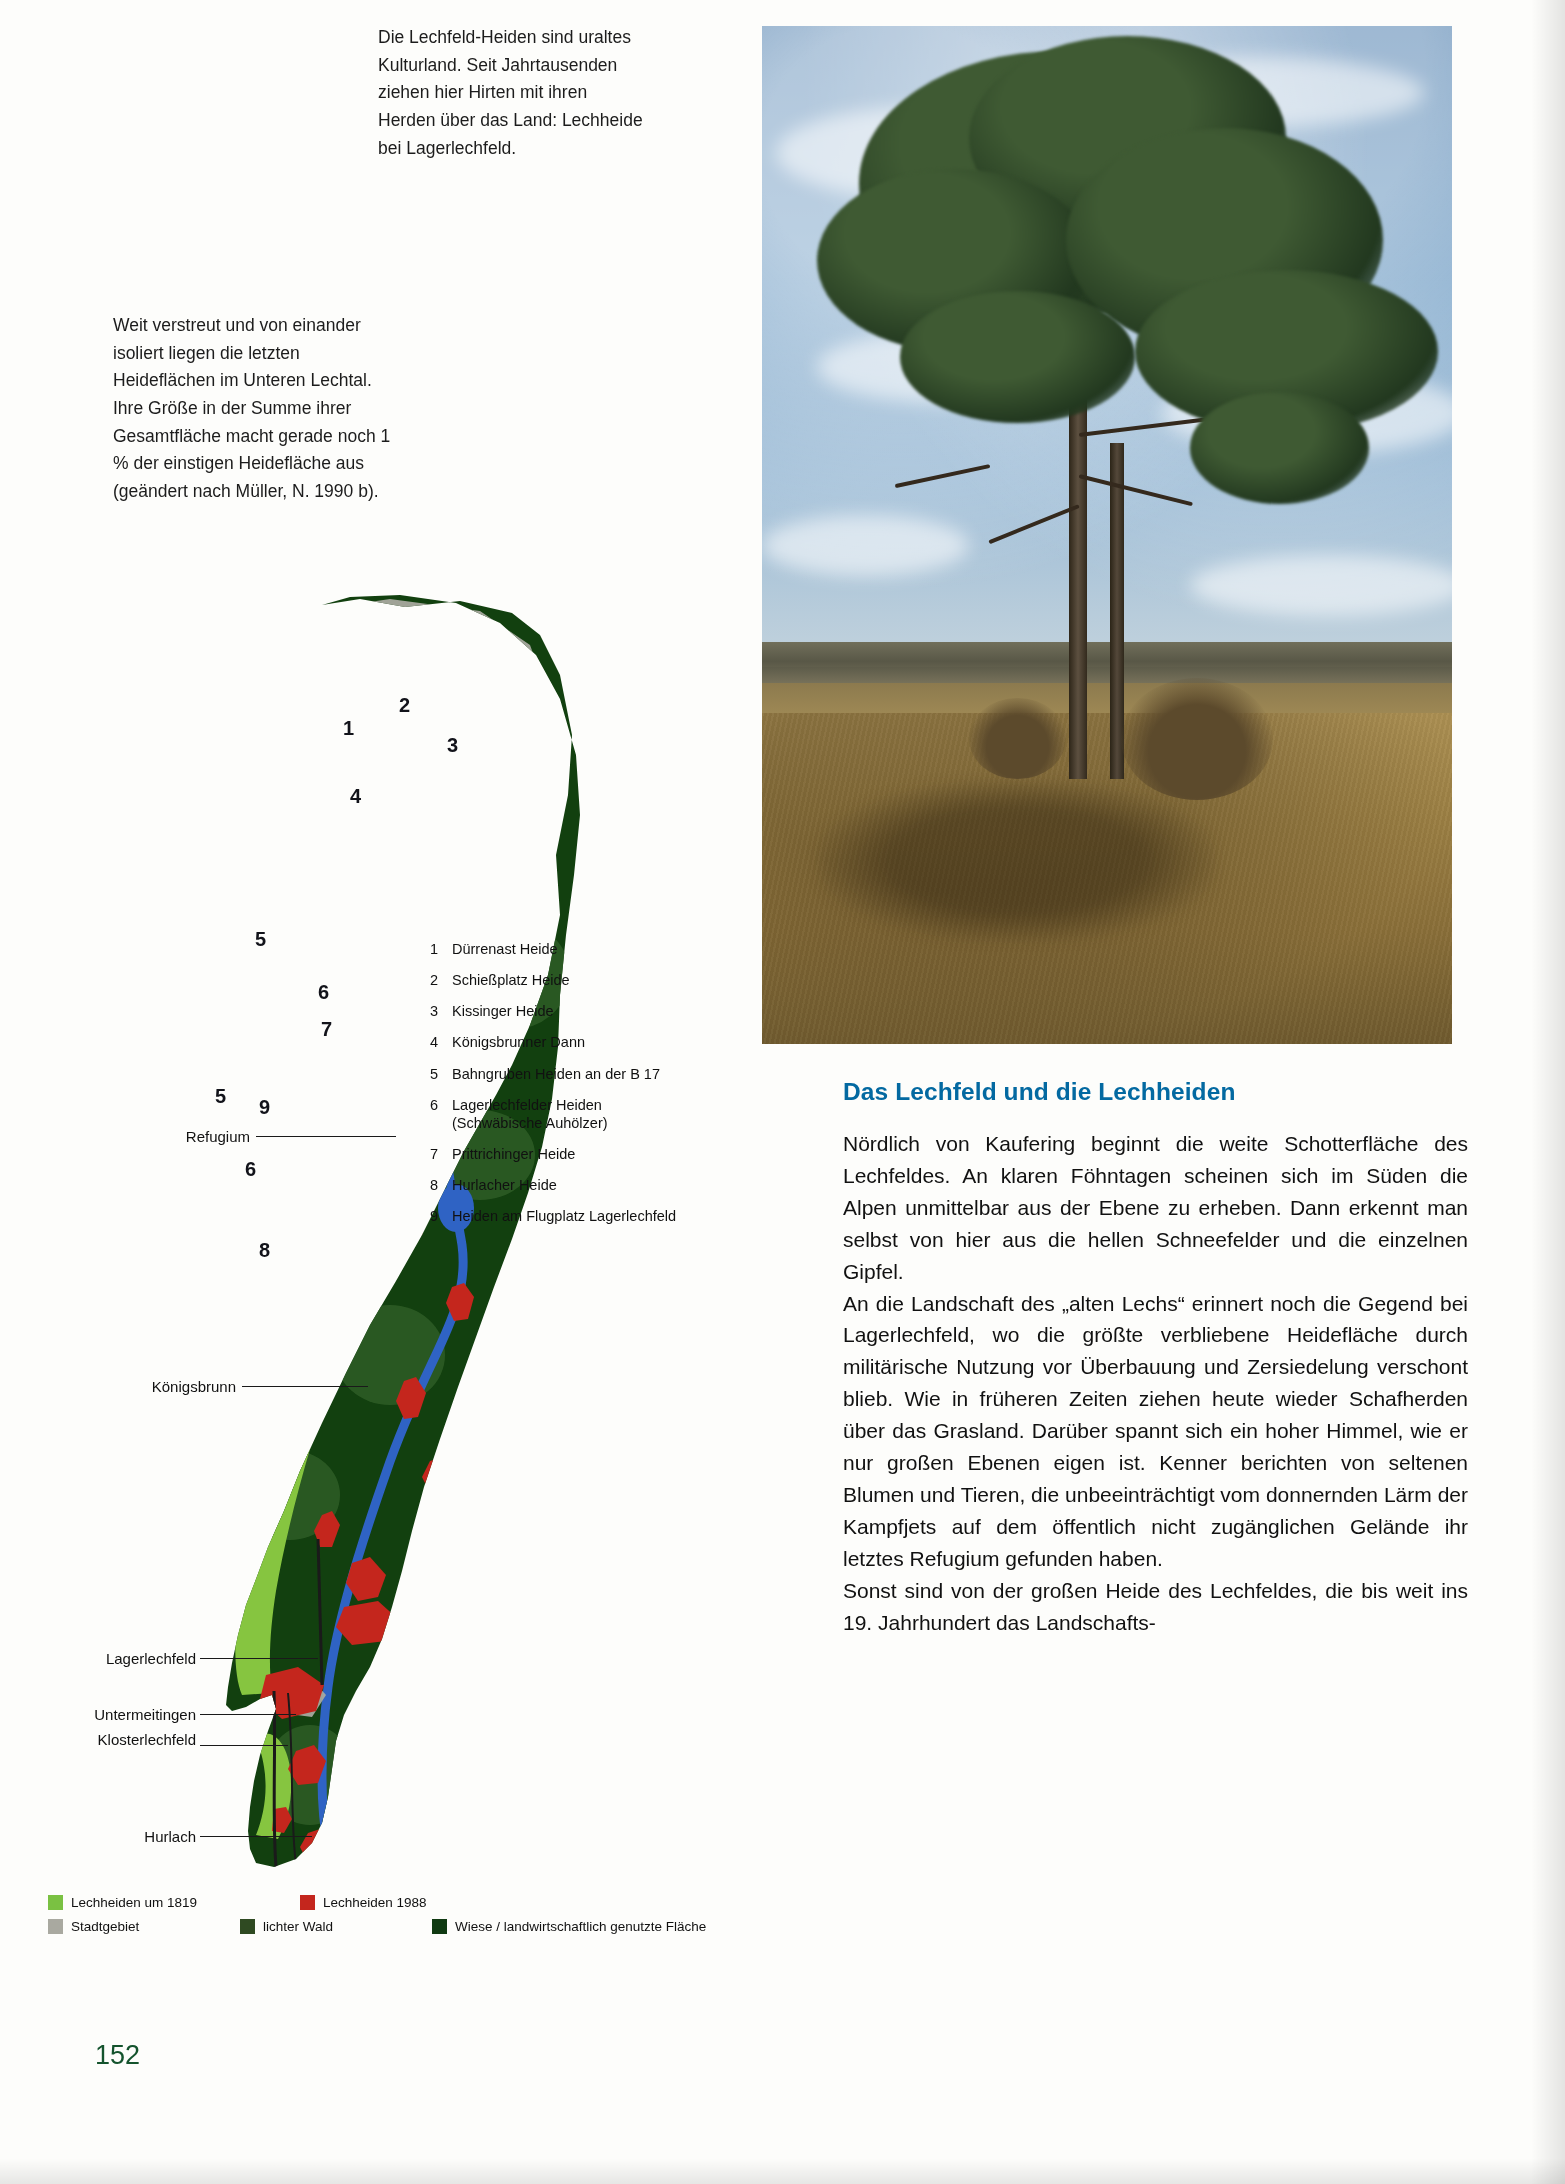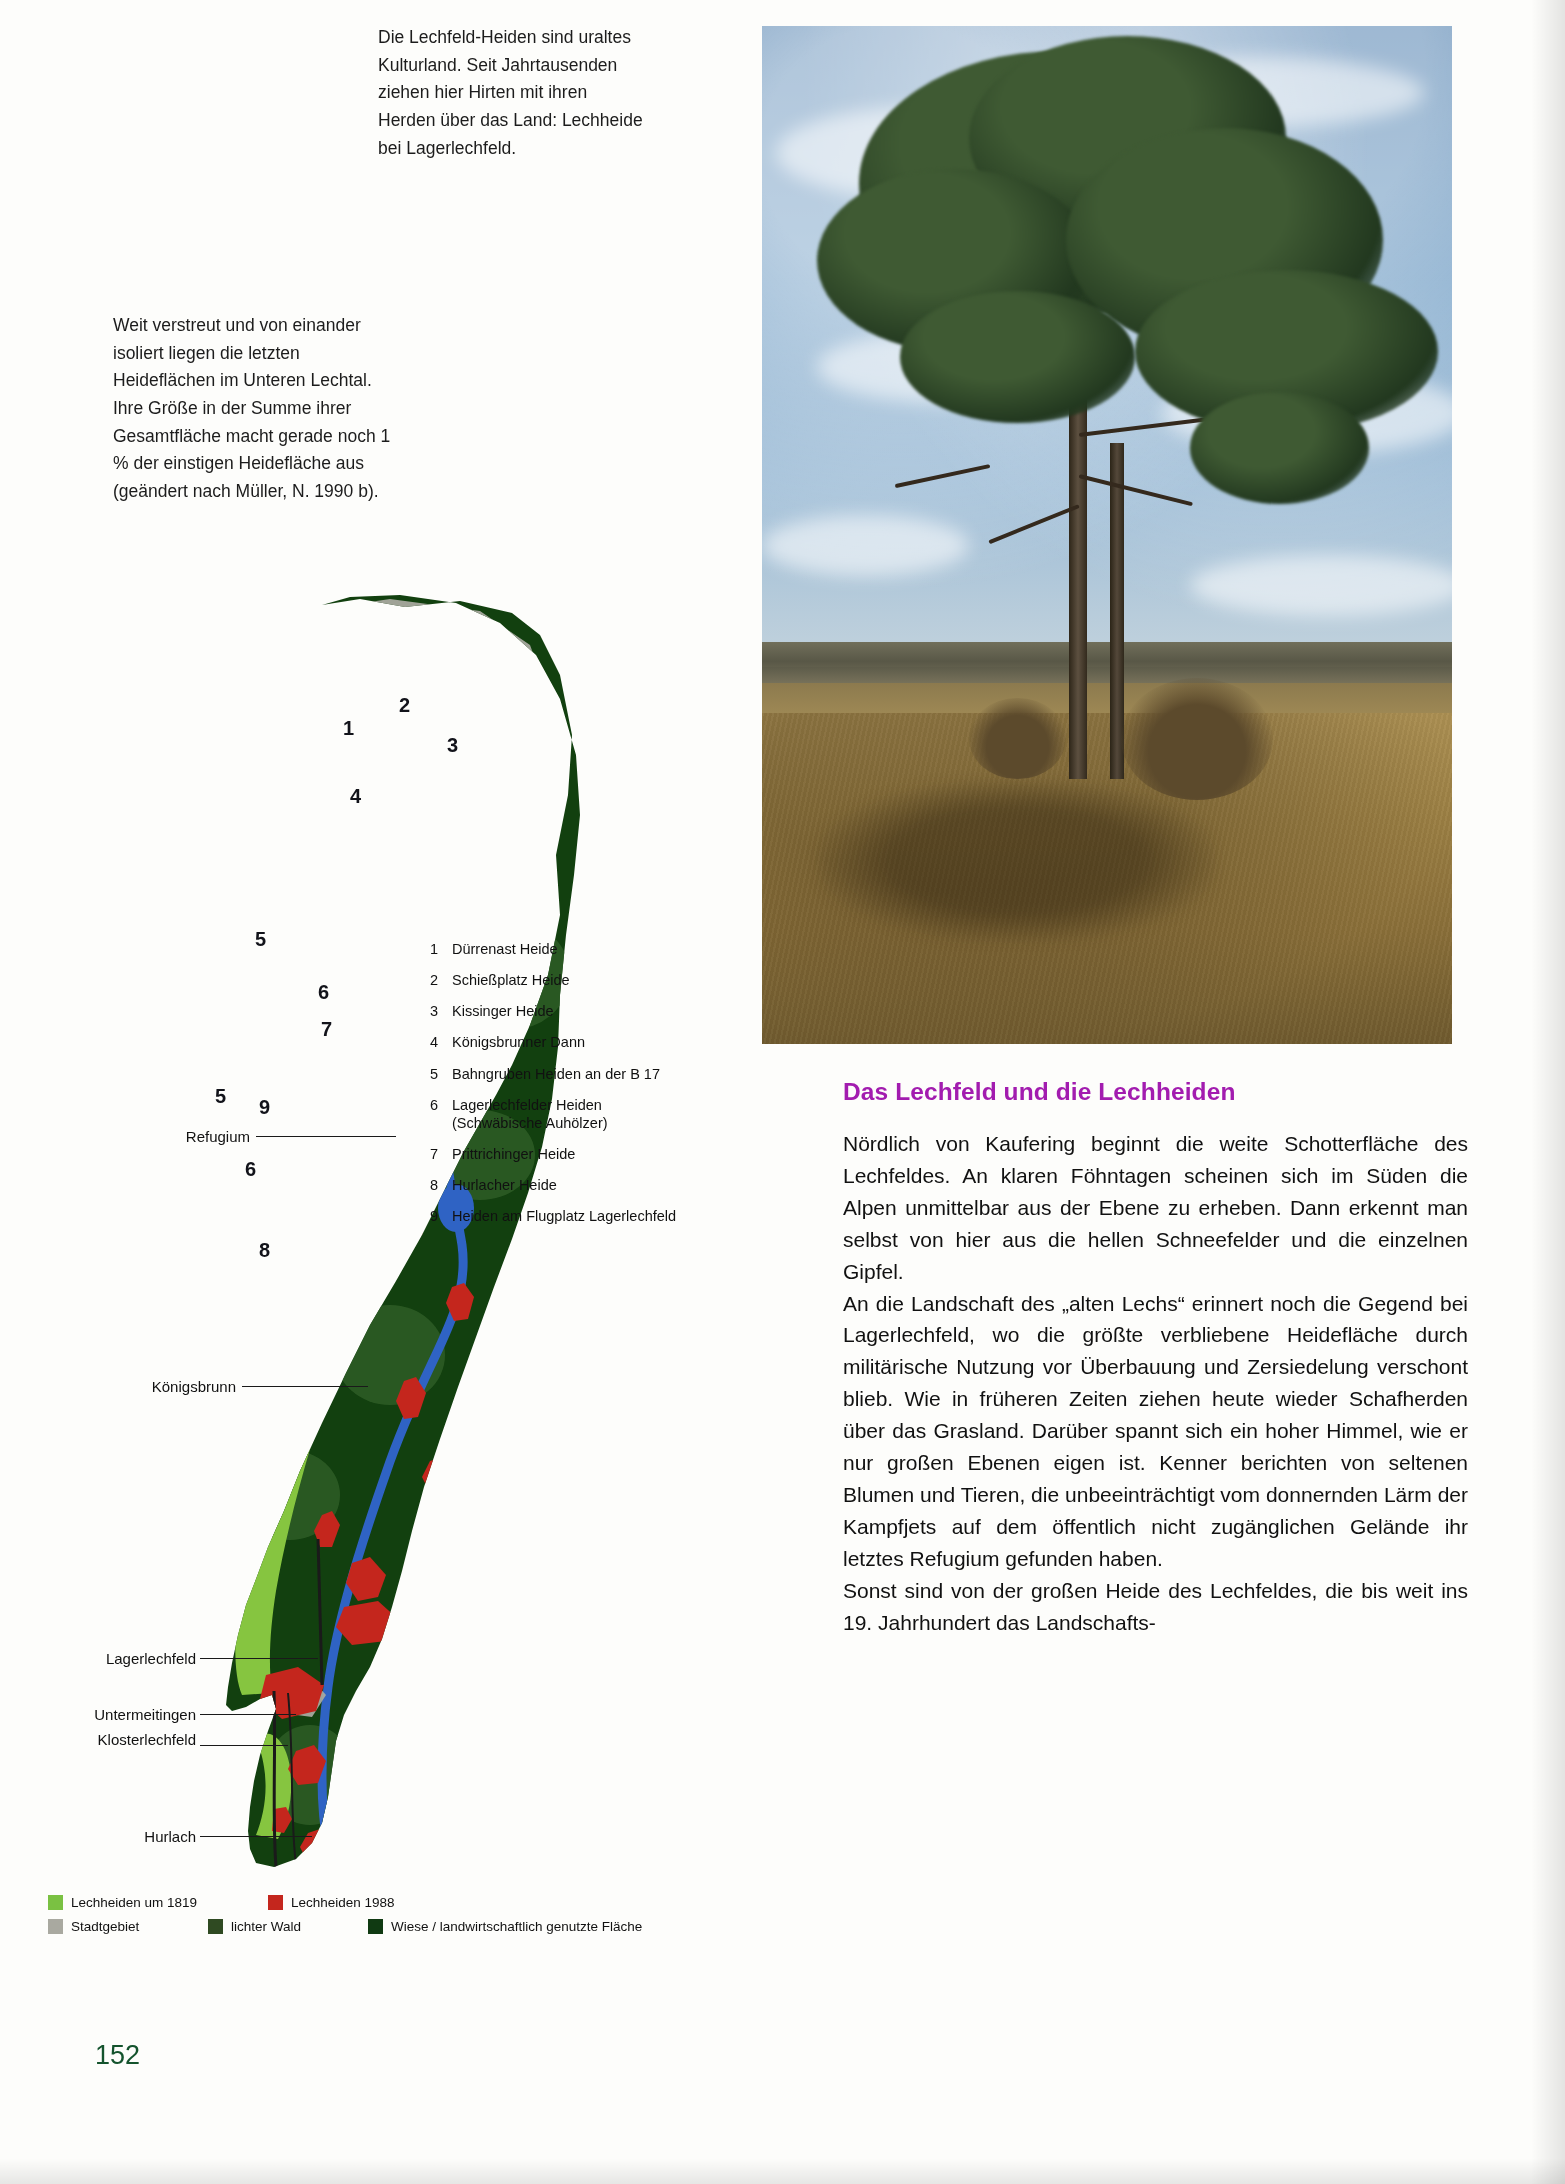--- a/index.html
+++ b/index.html
@@ -176,38 +176,38 @@
   .legend-list .sub { display: block; }
 
   
   .key {
     position: absolute;
     left: 48px; top: 1895px;
     width: 660px;
     font-size: 13.5px;
     color: #111;
   }
-  .key-row { display: flex; align-items: flex-end; margin-bottom: 9px; }
+  .key-row { display: flex; align-items: flex-end; margin-bottom: 9px; gap: 32px; }
   .key-item { display: flex; align-items: center; }
   .sw {
     display: inline-block;
     width: 15px; height: 15px;
     margin-right: 8px;
     flex: none;
   }
 
   
   .article {
     position: absolute;
     left: 843px; top: 1078px; width: 625px;
   }
   .article h2 {
     margin: 0 0 22px 0;
     font-size: 24.5px;
-    color: #a21caf;
+    color: #0369a1;
     font-weight: bold;
     letter-spacing: 0.1px;
   }
   .article p {
     margin: 0;
     font-size: 21px;
     line-height: 1.52;
     text-align: justify;
     color: #111;
   }

